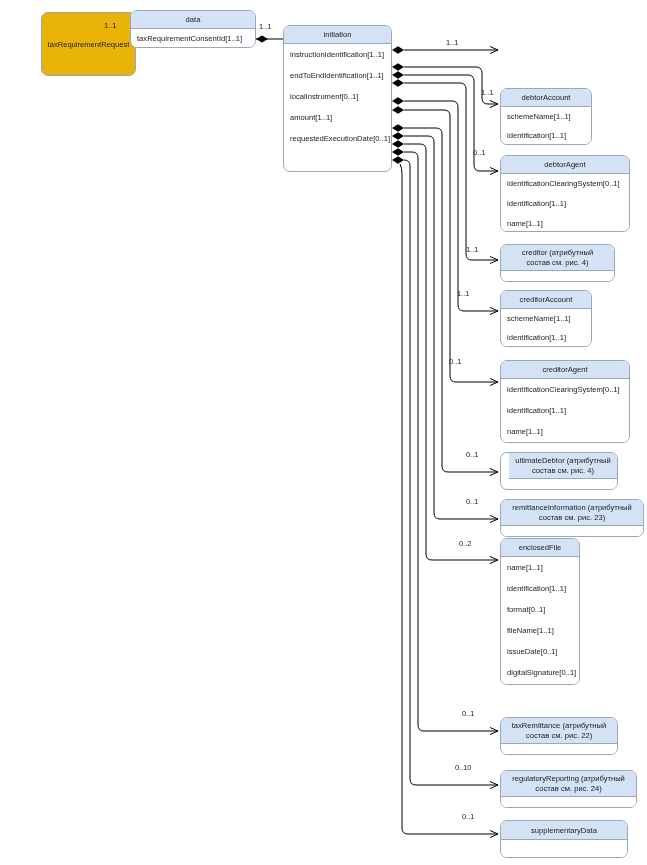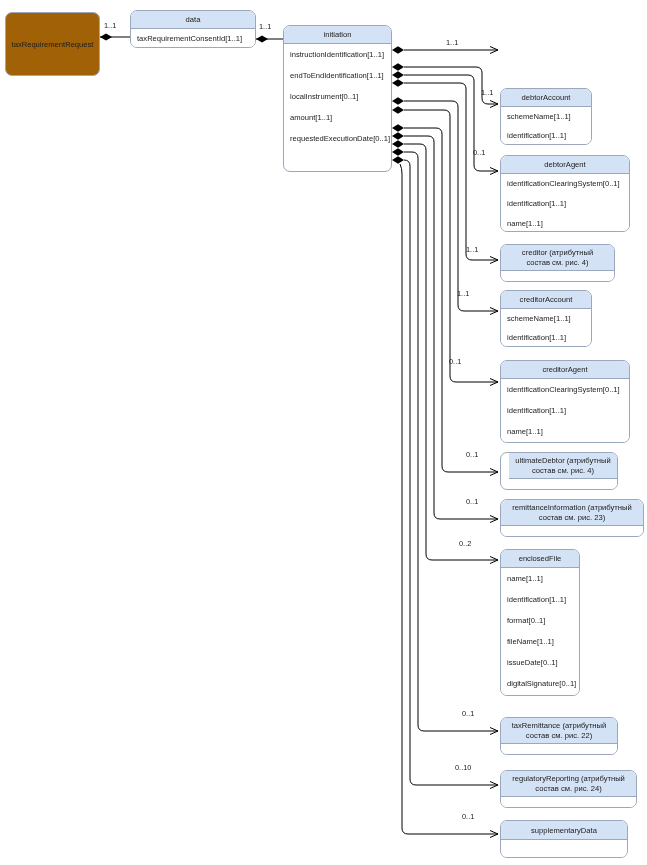--- a/index.html
+++ b/index.html
@@ -23,21 +23,22 @@
   
   .box{
     position:absolute;
     box-sizing:border-box;
     border:1px solid #9aa7bd;
     border-radius:7px;
     background:#ffffff;
     overflow:hidden;
   }
   .box.plain{
-    background:#a16207;
+    background:#eab308;
+    margin-left:36px;
   }
   .box .hdr{
     background:#d4e2f5;
     border-bottom:1px solid #9aa7bd;
     text-align:center;
     font-size:7.6px;
     color:#1b1b1b;
     line-height:9.5px;
     padding:3.5px 3px 3.5px 3px;
     box-sizing:border-box;
@@ -226,21 +227,21 @@
   </div>
 
   <div class="box" style="left:500px; top:499px; width:144px; height:38px;">
     <div class="hdr two">
       <span>remittanceInformation (атрибутный</span><br>
       <span>состав см. рис. 23)</span>
     </div>
     <div class="body empty" style="height:14px;"></div>
   </div>
 
-  <div class="box" style="left:500px; top:549px; width:80px; height:147px;">
+  <div class="box" style="left:500px; top:538px; width:80px; height:147px;">
     <div class="hdr">enclosedFile</div>
     <div class="body">
       <div class="attr" style="height:21px;">name[1..1]</div>
       <div class="attr" style="height:21px;">identification[1..1]</div>
       <div class="attr" style="height:21px;">format[0..1]</div>
       <div class="attr" style="height:21px;">fileName[1..1]</div>
       <div class="attr" style="height:21px;">issueDate[0..1]</div>
       <div class="attr" style="height:21px;">digitalSignature[0..1]</div>
       <div class="attr" style="height:21px;">enclosure[0..1]</div>
     </div>

